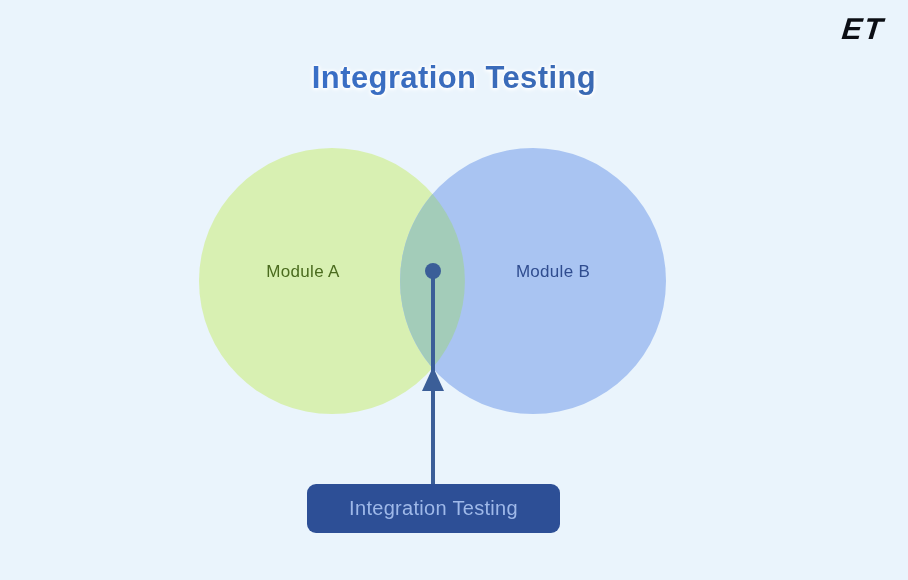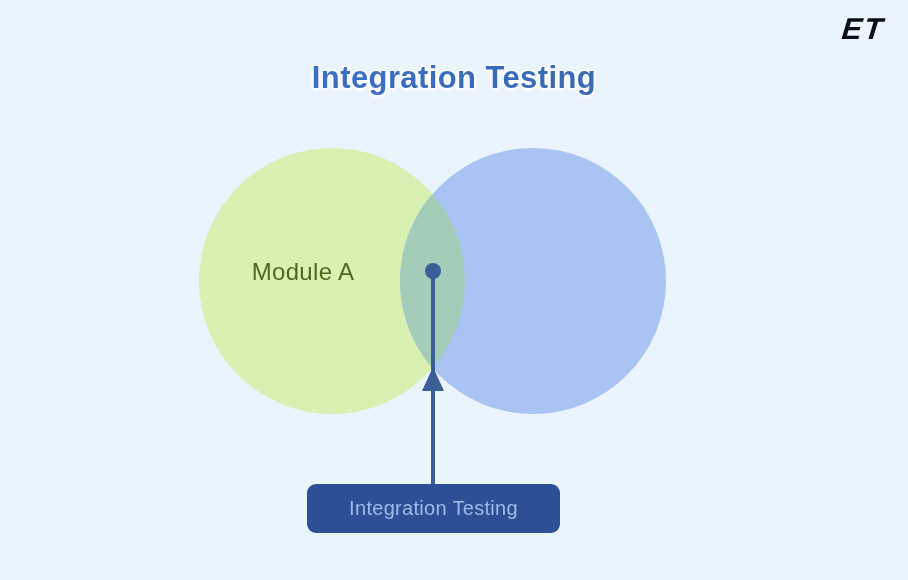--- a/index.html
+++ b/index.html
@@ -43,21 +43,21 @@
     color: transparent;
     filter: drop-shadow(0 0 1px #ffffff) drop-shadow(0 0 1px #ffffff) drop-shadow(0 1px 2px rgba(255,255,255,0.9));
   }
 
   .venn { position: absolute; top: 0; left: 0; }
 
   .module-label {
     position: absolute;
     width: 220px;
     text-align: center;
-    font-size: 24px;
+    font-size: 17px;
     font-weight: 500;
     letter-spacing: 0.3px;
     line-height: 28px;
     top: 258px;
   }
   .label-a { left: 193px; color: #4A6B1E; }
   .label-b { left: 443px; color: #2F4C8F; }
 
   
   .callout {
@@ -98,18 +98,19 @@
 
     <line x1="433" y1="272" x2="433" y2="487" stroke-width="4" stroke="#3B5E98"></line>
 
     <polygon points="433,367 422,391 444,391" fill="#3B5E98"></polygon>
 
     <circle cx="433" cy="271" r="8" fill="#3B5E98"></circle>
   </svg>
 
   <div class="module-label label-a">Module A</div>
 
+  <div class="module-label label-b">Module B</div>
 
   <div class="callout">
     <span>Integration Testing</span>
   </div>
 
 </div>
 
 </body></html>

